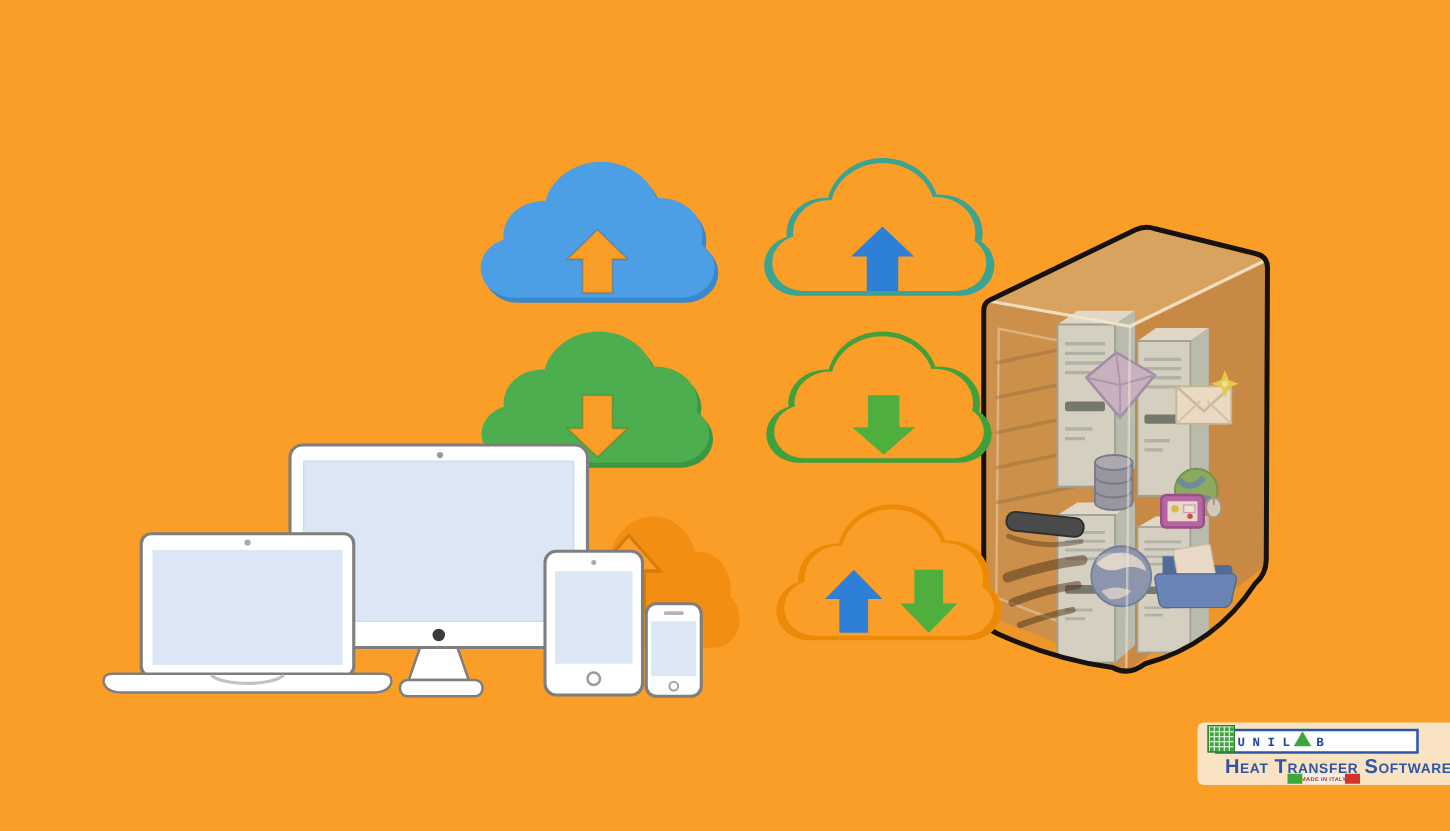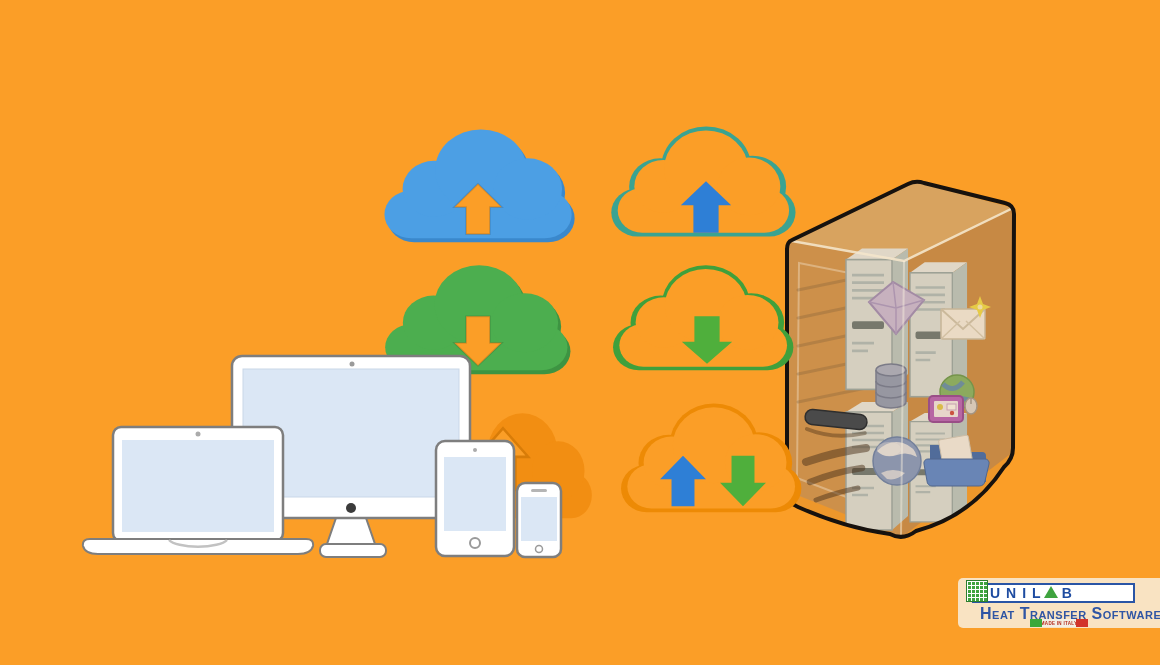--- a/index.html
+++ b/index.html
@@ -10,21 +10,21 @@
   .logo{position:absolute;left:958px;top:578px;width:202px;height:50px;
         background:#F9E3C2;border-radius:5px 0 0 5px;}
   .logo-bar{position:absolute;left:14px;top:5px;width:163px;height:20px;background:#FFFFFF;
             border:2px solid #2A55A5;box-sizing:border-box;display:flex;align-items:center;
             padding-left:16px;}
   .logo-grid{position:absolute;left:8px;top:2px;width:22px;height:22px;z-index:2;
              background-color:#3FA33F;
              background-image:linear-gradient(#fff 1px, transparent 1px),
                               linear-gradient(90deg,#fff 1px, transparent 1px);
              background-size:4px 4px;border:1px solid #2e7d2e;box-sizing:border-box;}
-  .logo-name{color:#1E4CA1;font-weight:bold;font-size:14px;letter-spacing:6px;line-height:1;}
+  .logo-name{color:#1E4CA1;font-weight:bold;font-size:10px;letter-spacing:6px;line-height:1;font-family:Liberation Mono, monospace;}
   .logo-name .tri{display:inline-block;width:0;height:0;border-left:7px solid transparent;
                   border-right:7px solid transparent;border-bottom:12px solid #3FA33F;
                   margin:0 4px 0 -3px;vertical-align:baseline;}
   .logo-tag{position:absolute;left:22px;top:27px;width:188px;color:#2F55A4;font-weight:bold;
             font-size:16px;font-variant:small-caps;letter-spacing:0.5px;white-space:nowrap;}
   .logo-ribbon{position:absolute;left:72px;top:41px;height:8px;display:flex;align-items:stretch;}
   .logo-ribbon .seg-green{width:12px;background:#3AA83A;}
   .logo-ribbon .seg-mid{width:34px;background:#F3EFE4;color:#B52A1B;font-size:4.5px;
                         font-weight:bold;display:flex;align-items:center;justify-content:center;
                         white-space:nowrap;overflow:hidden;letter-spacing:0.3px;}

